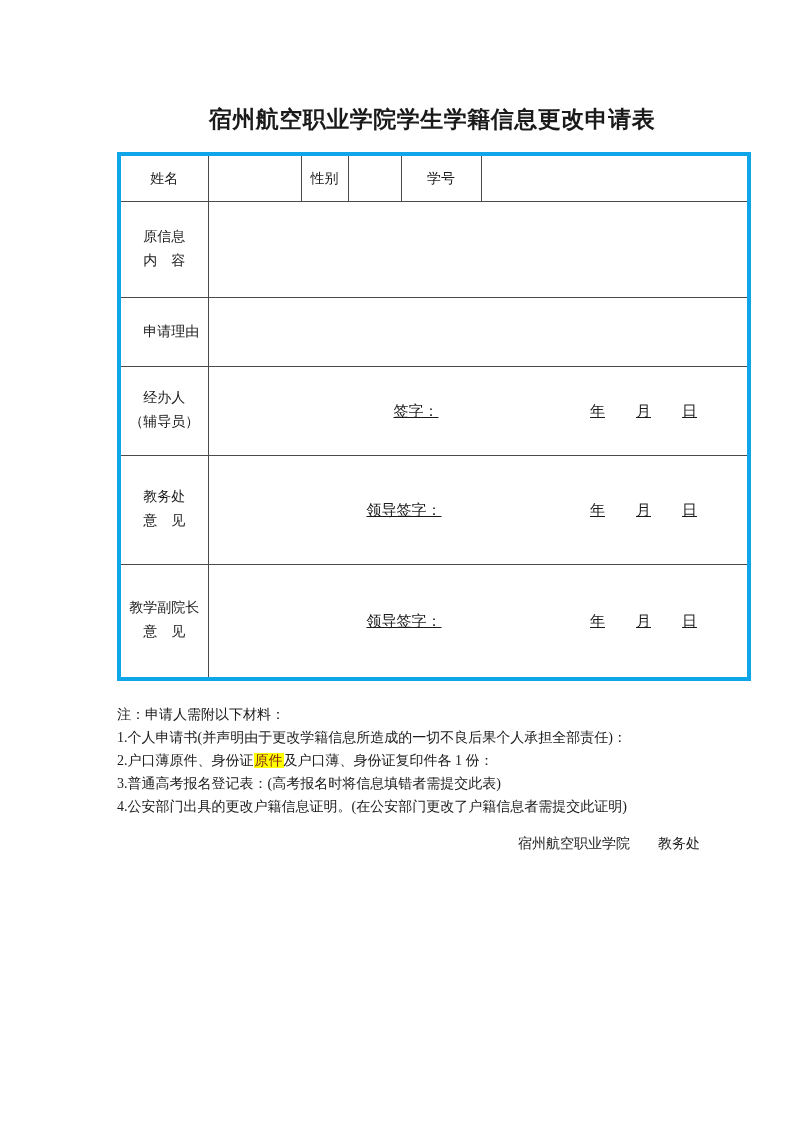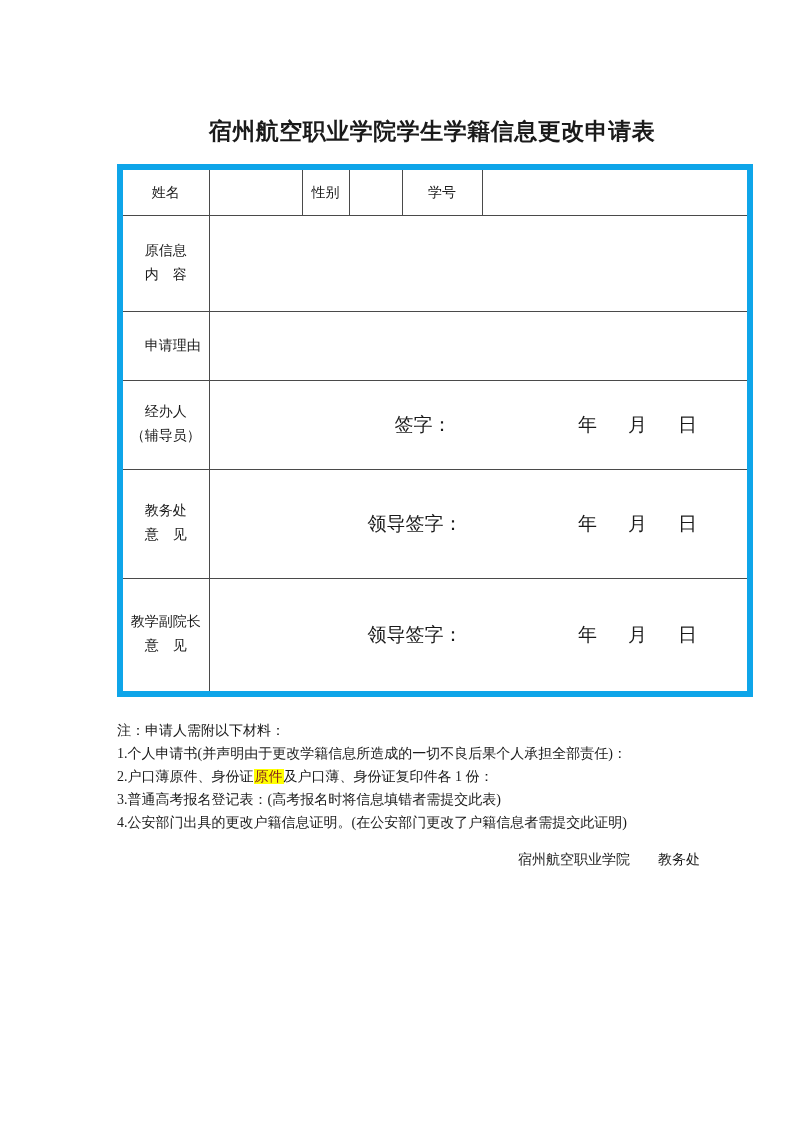--- a/index.html
+++ b/index.html
@@ -4,50 +4,50 @@
 <style>
   html,body{margin:0;padding:0;background:#ffffff;}
   .page{
     position:relative;
     width:793px;height:1122px;
     background:#ffffff;
     font-family:"Liberation Serif","DejaVu Serif",serif;
     color:#1a1a1a;
     overflow:hidden;
   }
-  .content{position:absolute;left:117px;top:12px;width:630px;}
+  .content{position:absolute;left:117px;top:0;width:630px;}
   .title{
     margin:0;padding-top:104px;
     text-align:center;
     font-size:23px;font-weight:700;letter-spacing:.5px;
   }
   table.form-table{
     border-collapse:collapse;
     table-layout:fixed;
     width:630px;
     margin-top:17px;
-    border:6px solid #0ea5e9;
+    border:4px solid #0ea5e9;
   }
   .form-table td{
     border:1px solid #4a4a4a;
     font-size:14px;
     vertical-align:middle;
     padding:0;
   }
   .label{text-align:center;padding:2px;}
   .lbl-line{display:block;line-height:1.7;font-family:Liberation Mono, monospace;}
   tr.r1 td{height:45px;}
   tr.r2 td{height:40px;}
   tr.r3 td{height:95px;}
   tr.r4 td{height:90px;}
   tr.r5 td{height:68px;padding-left:14px;}
   tr.r6 td{height:88px;}
   tr.r7 td{height:108px;}
   tr.r8 td{height:112px;}
-  .sig-row{display:flex;align-items:center;width:100%;font-size:19px;}
+  .sig-row{display:flex;align-items:center;width:100%;font-size:15px;text-decoration:underline;}
   .ml-sign{margin-left:185px;}
   .ml-lead{margin-left:158px;}
   .ymd{margin-left:auto;margin-right:50px;display:flex;gap:31px;}
   .notes{margin-top:22px;font-size:14px;line-height:23px;}
   .notes p{margin:0;}
   .hl{background:#FFFF00;color:#7f1d1d;padding:0 1px;}
   .footer{margin-top:17px;font-size:14px;text-align:right;padding-right:47px;}
   .dept{margin-left:28px;}
 </style>
 </head>

